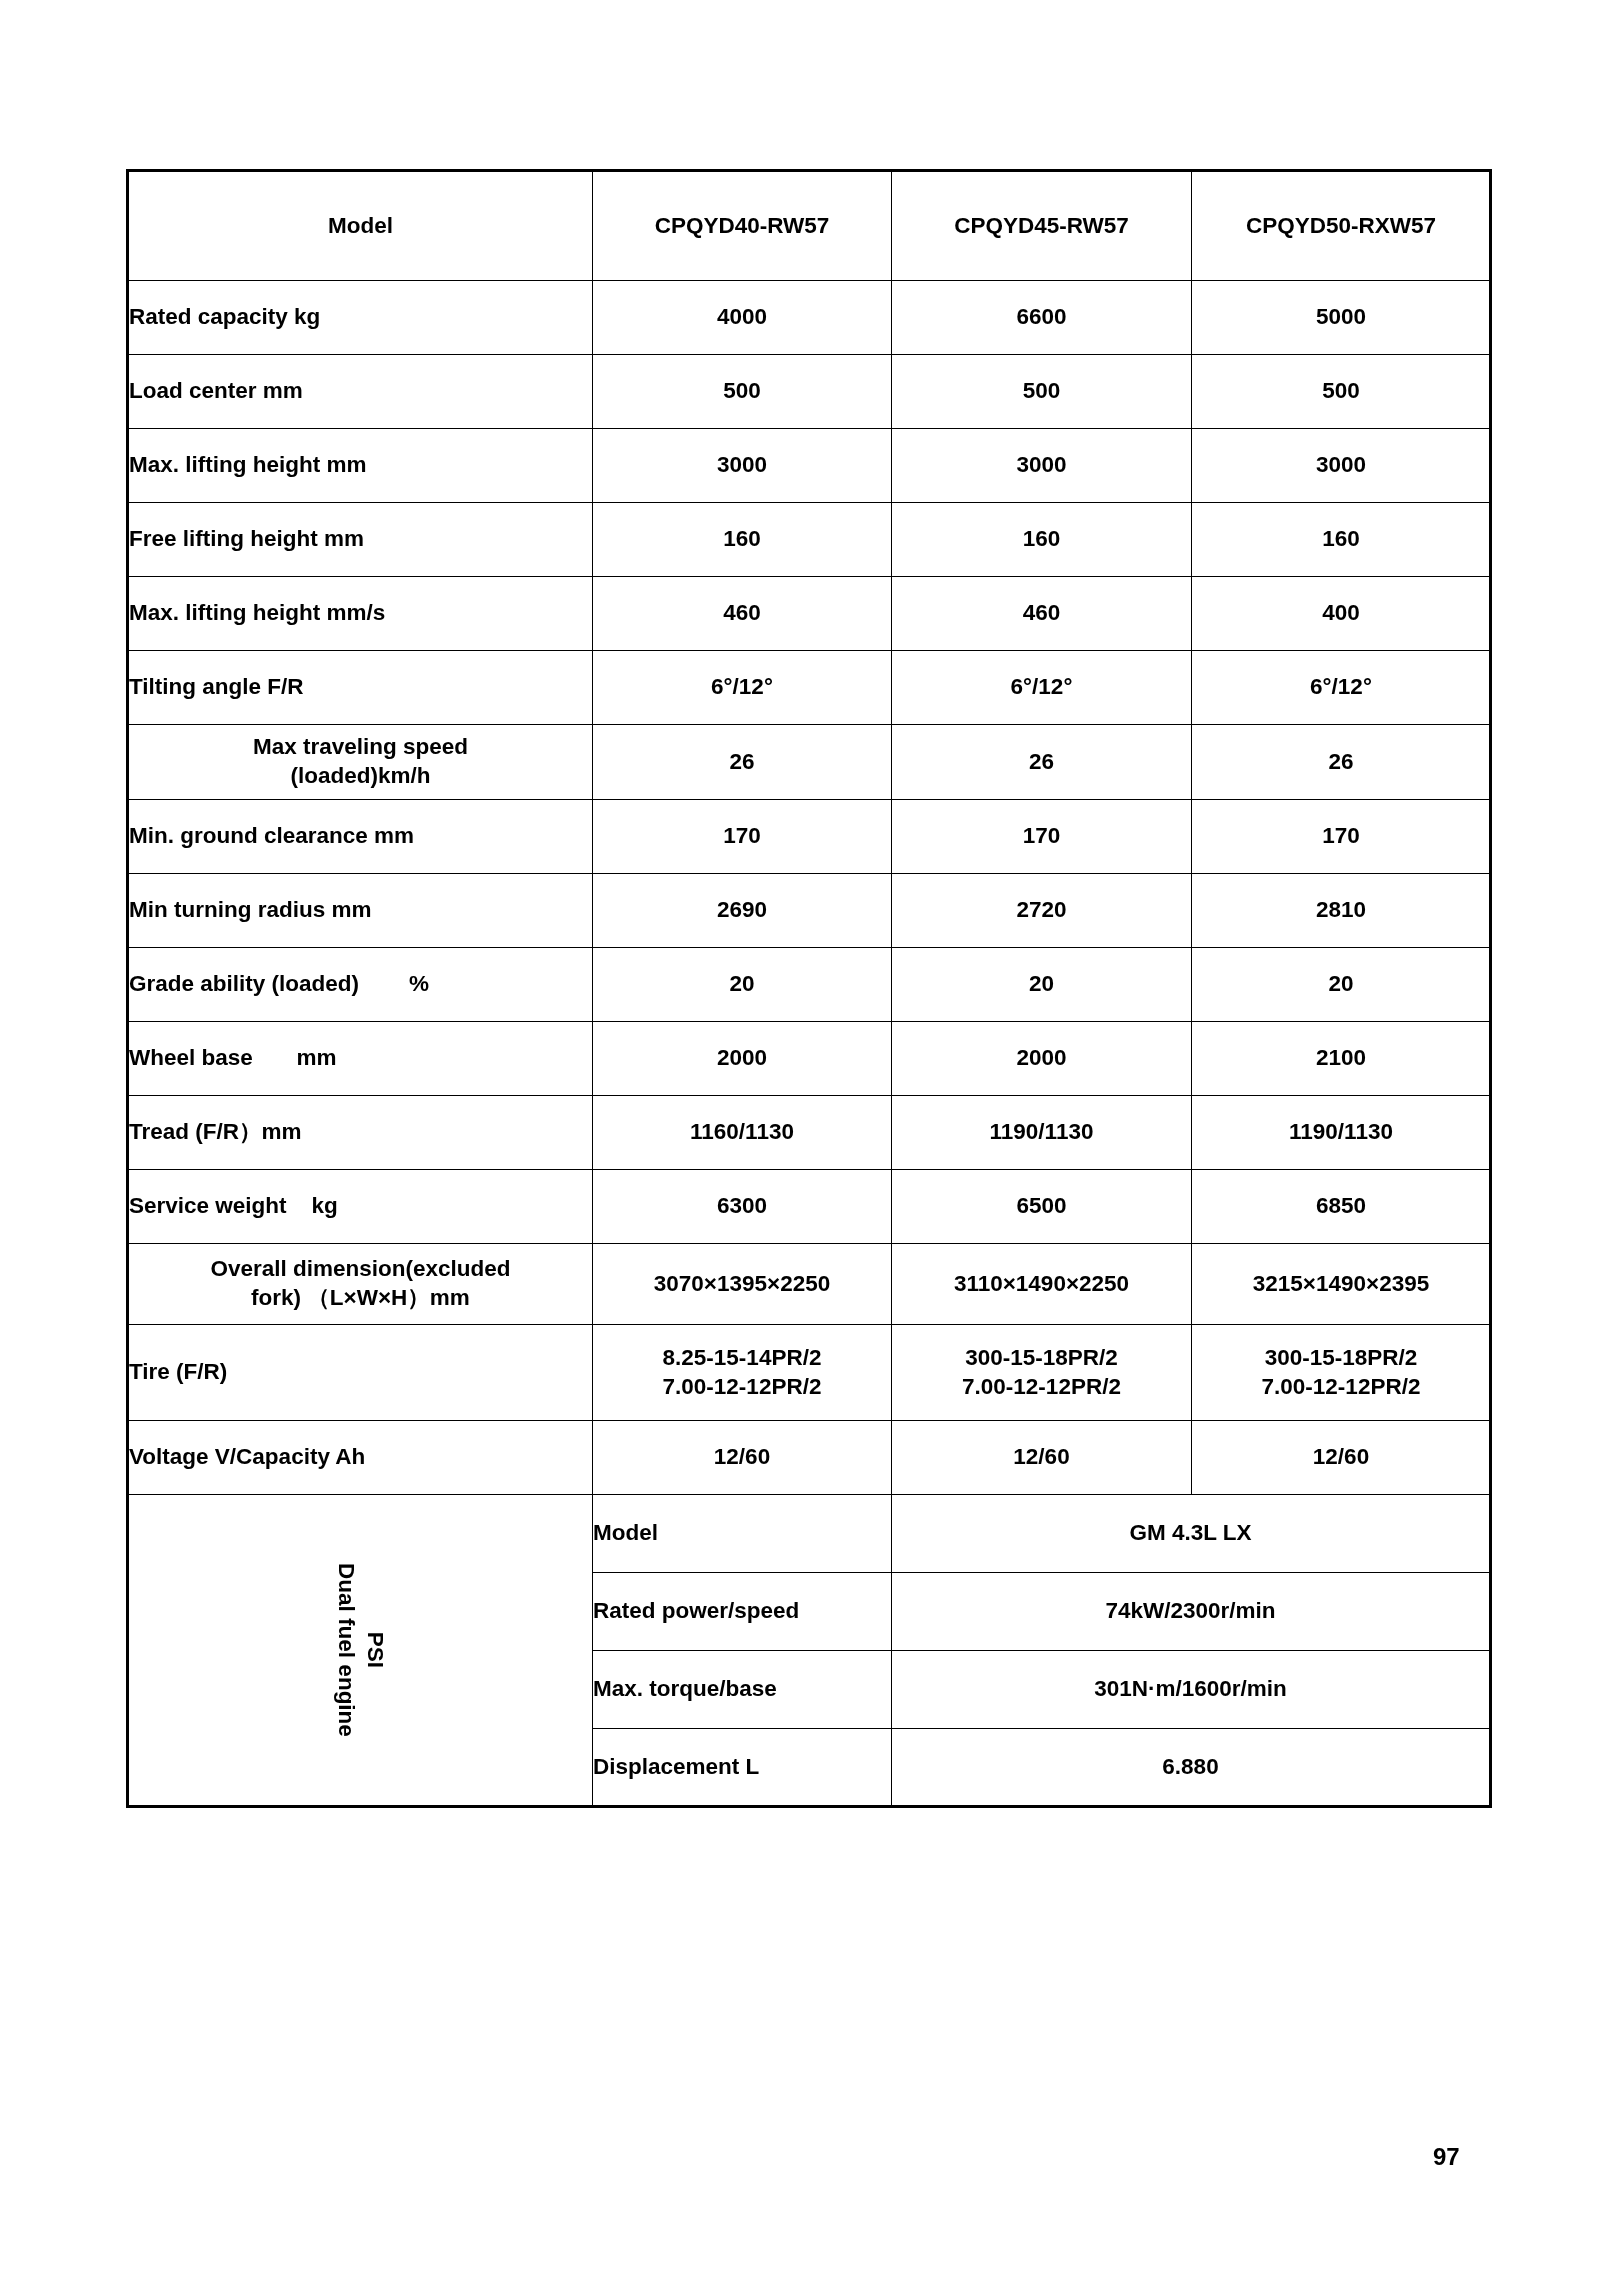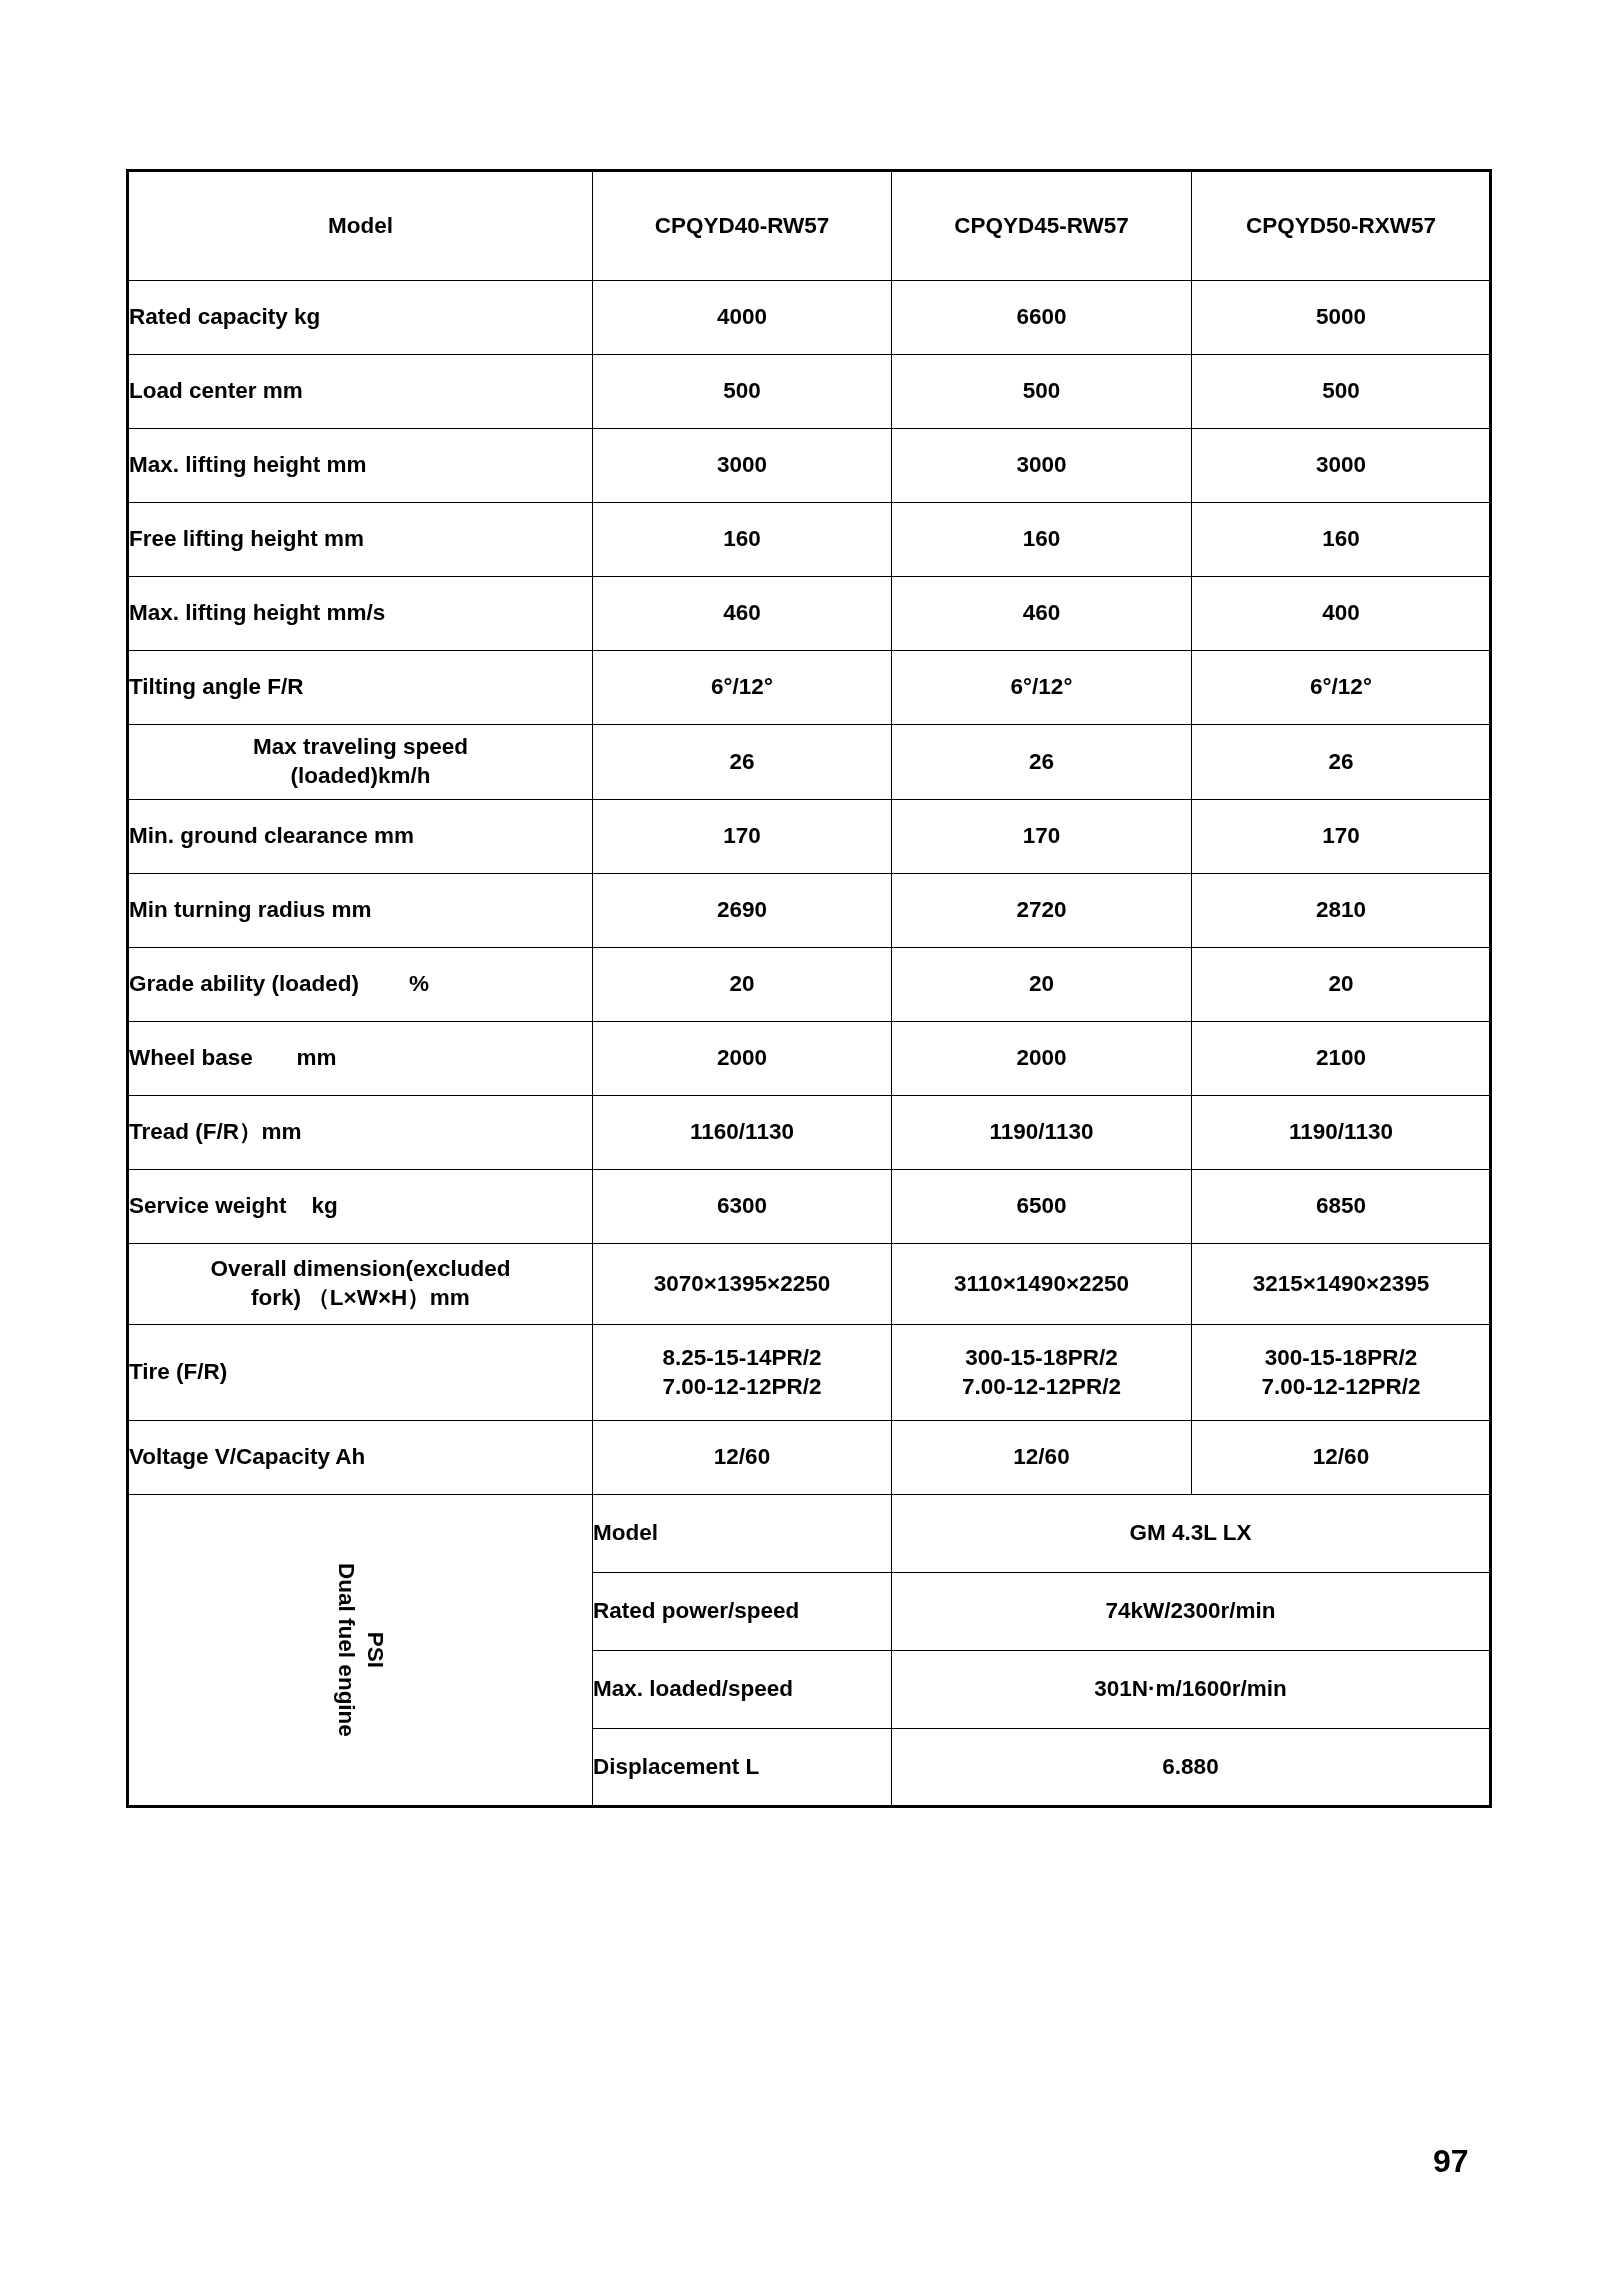--- a/index.html
+++ b/index.html
@@ -100,21 +100,21 @@
     line-height: 1.30;
     text-align: center;
   }
   .rot-line { display: block; }
 
   
   #page-number {
     position: absolute;
     left: 1433px;
     top: 2143px;
-    font-size: 32px;
+    font-size: 24px;
     text-align: left;
     color: #000000;
   }
 </style>
 </head>
 <body>
 
 <div id="page">
 
   <table id="spec-table">
@@ -270,21 +270,21 @@
         <td class="lbl cw-sub">Model</td>
         <td class="val" colspan="3">GM 4.3L LX</td>
       </tr>
 
       <tr class="row-eng">
         <td class="lbl cw-sub">Rated power/speed</td>
         <td class="val" colspan="3">74kW/2300r/min</td>
       </tr>
 
       <tr class="row-eng">
-        <td class="lbl cw-sub">Max. loaded/speed</td>
+        <td class="lbl cw-sub">Max. torque/base</td>
         <td class="val" colspan="3">301N·m/1600r/min</td>
       </tr>
 
       <tr class="row-eng">
         <td class="lbl cw-sub">Displacement L</td>
         <td class="val" colspan="3">6.880</td>
       </tr>
 
     </tbody>
   </table>

